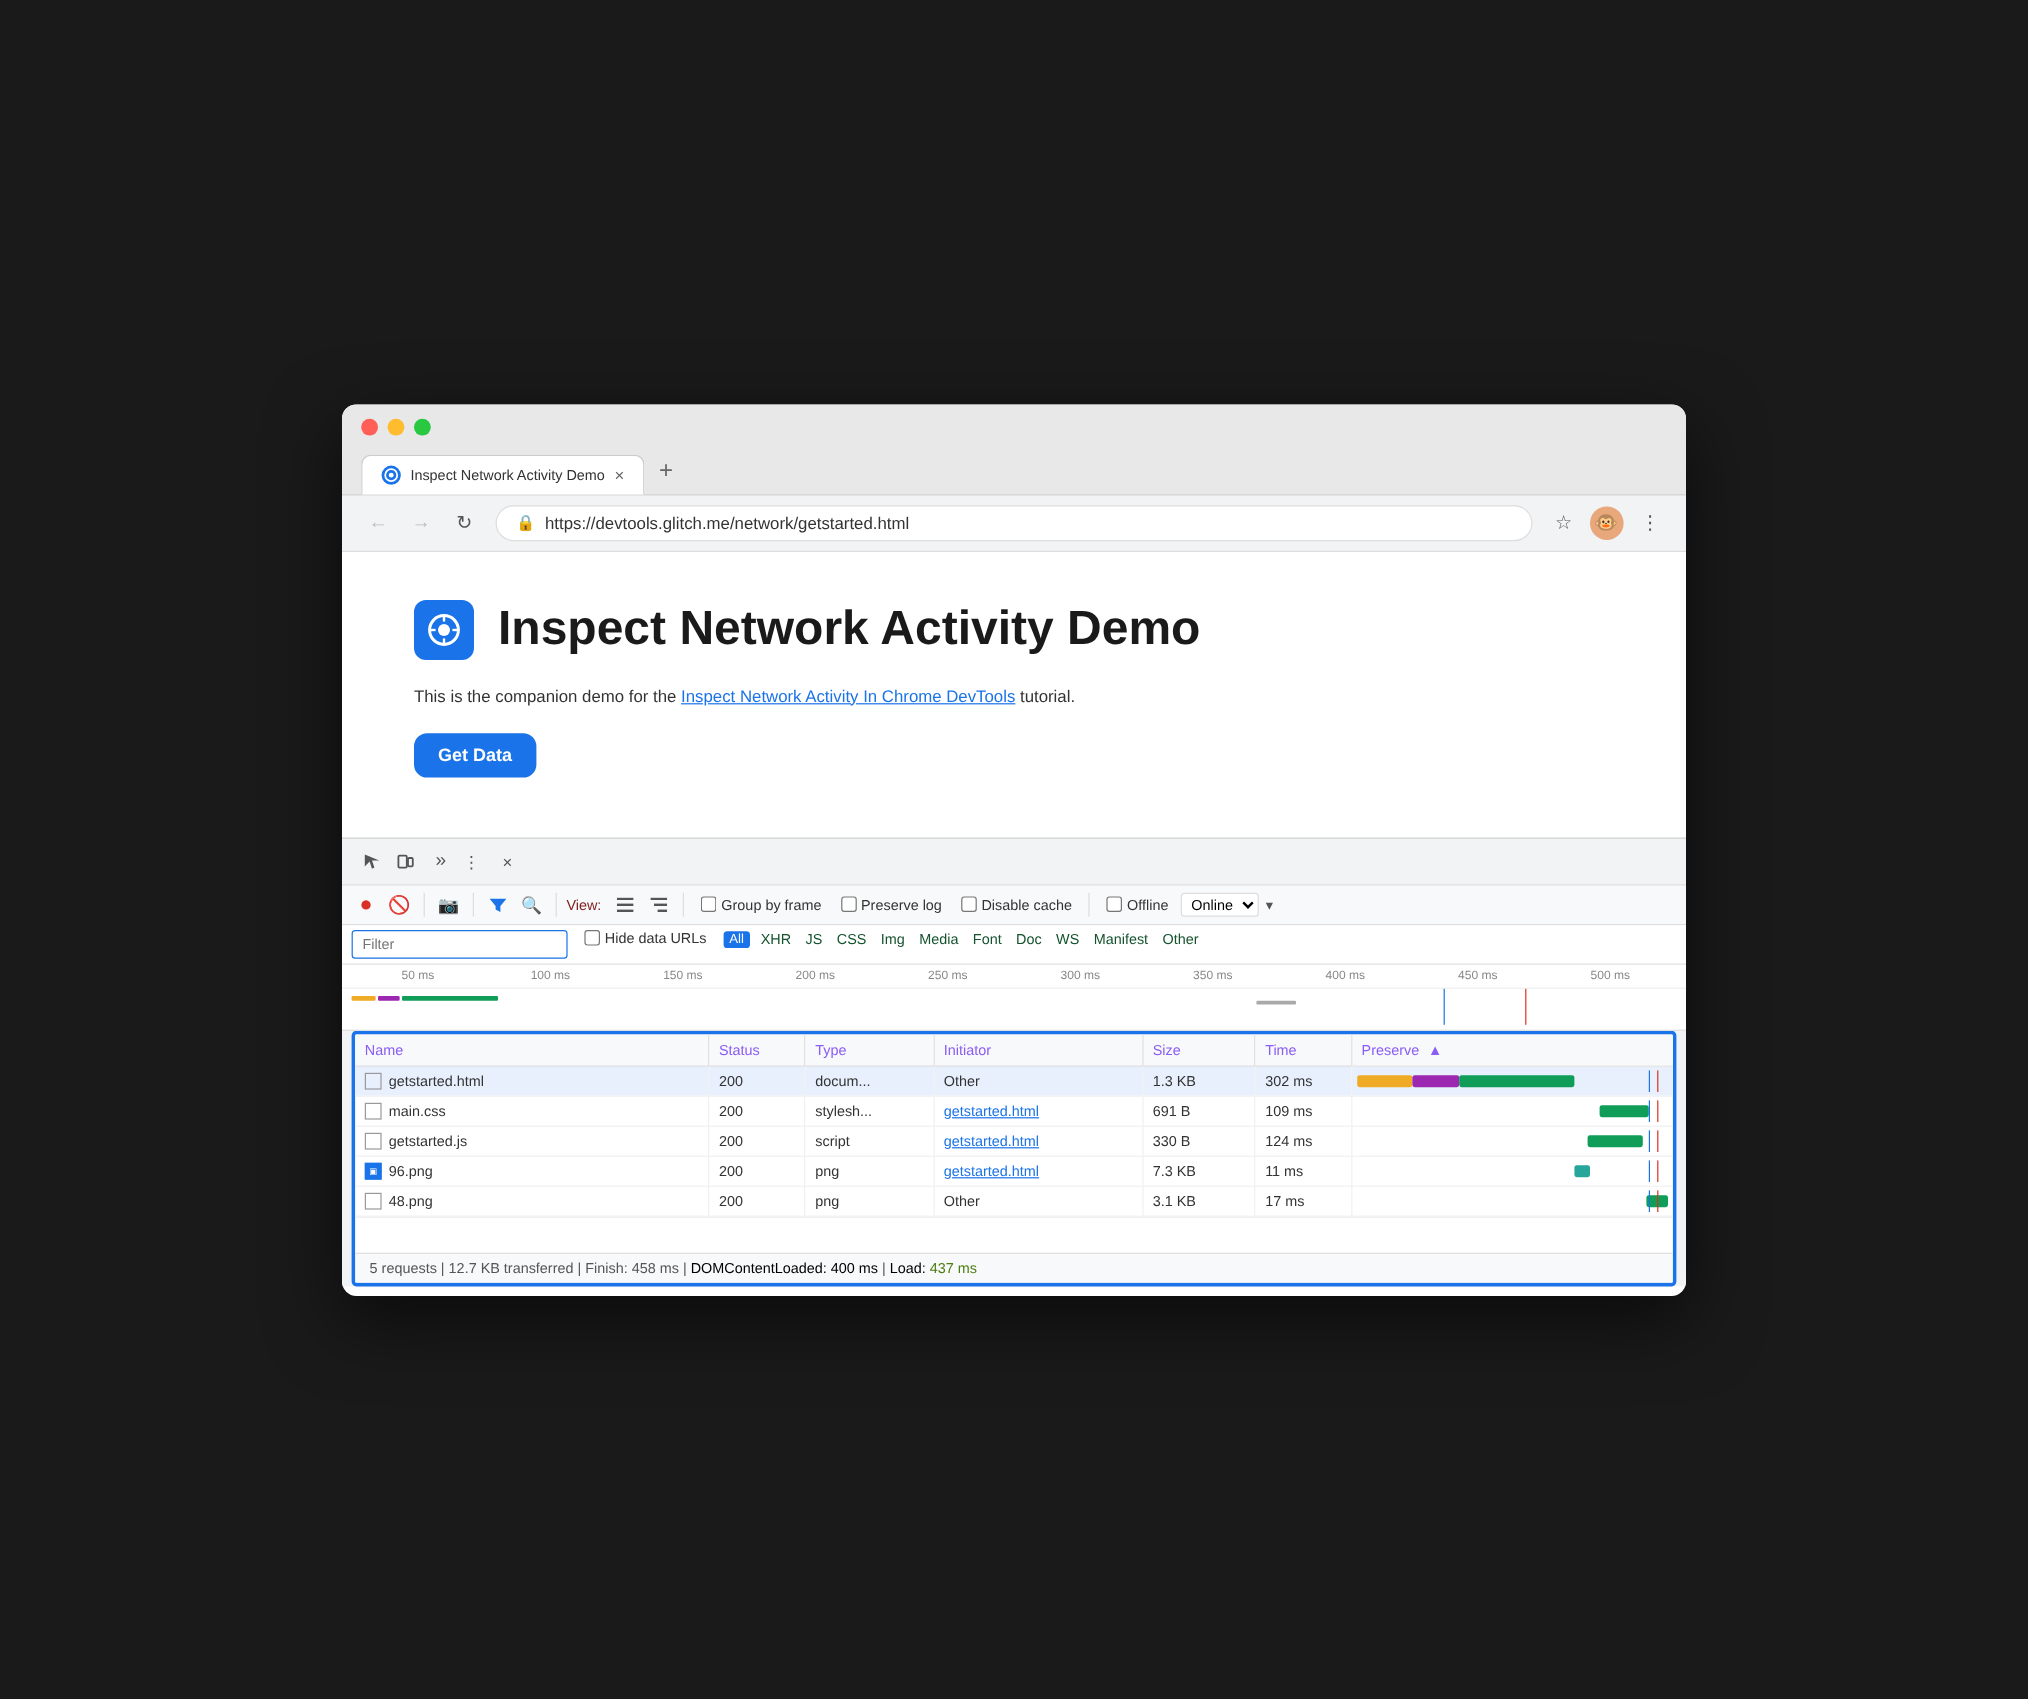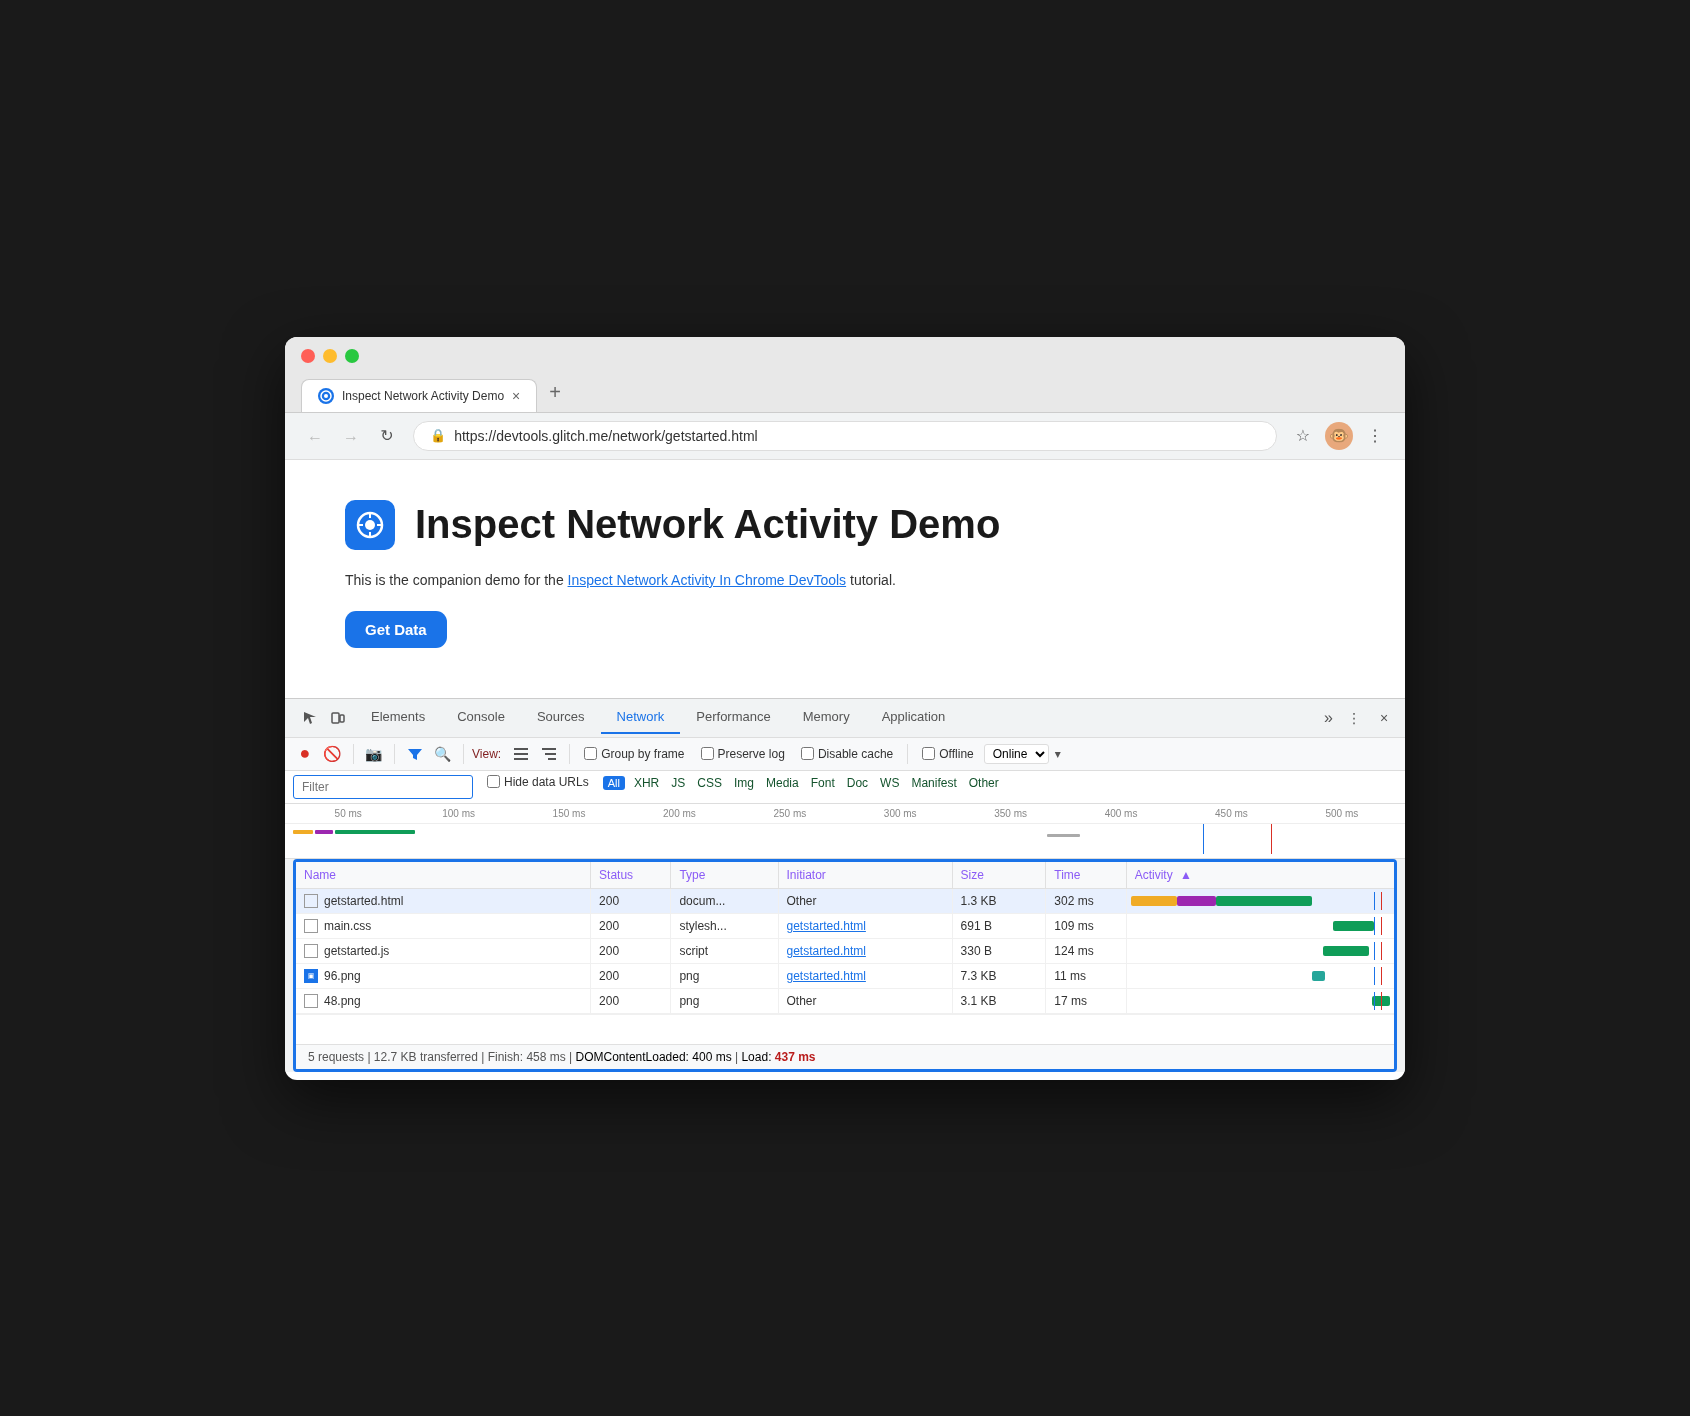--- a/index.html
+++ b/index.html
@@ -505,21 +505,21 @@
     
     .devtools-statusbar {
       background: #f8f9fa;
       border-top: 1px solid #e0e0e0;
       padding: 5px 12px;
       font-size: 12px;
       color: #555;
     }
 
     .status-link { color: #000000; }
-    .status-red { color: #b91c1c; font-weight: bold; }
+    .status-red { color: #4d7c0f; }
 
     
     .sort-arrow {
       display: inline-block;
       margin-left: 4px;
     }
 
     
     .tl-vis {
       position: relative;
@@ -604,43 +604,20 @@
         <div class="devtools-icon-btn">
           <svg width="16" height="16" viewBox="0 0 16 16" fill="#555">
             <path d="M2 2 L2 12 L6 8 L8 14 L10 13 L8 7 L14 7 Z" fill="#555"></path>
           </svg>
         </div>
         <div class="devtools-icon-btn">
           <svg width="16" height="16" viewBox="0 0 16 16" fill="none" stroke="#555" stroke-width="1.5">
             <rect x="2" y="3" width="7" height="10" rx="1"></rect>
             <rect x="10" y="5" width="4" height="7" rx="1"></rect>
           </svg>
-        </div>
-      </div>
-      <div class="devtools-tabs">
-        <div class="devtools-tab">
-          <span>Elements</span>
-        </div>
-        <div class="devtools-tab">
-          <span>Console</span>
-        </div>
-        <div class="devtools-tab">
-          <span>Sources</span>
-        </div>
-        <div class="devtools-tab active">
-          <span>Network</span>
-        </div>
-        <div class="devtools-tab">
-          <span>Performance</span>
-        </div>
-        <div class="devtools-tab">
-          <span>Memory</span>
-        </div>
-        <div class="devtools-tab">
-          <span>Application</span>
         </div>
       </div>
       <div class="devtools-more">»</div>
       <div class="devtools-header-right">
         <div class="devtools-icon-btn">⋮</div>
         <div class="devtools-icon-btn">×</div>
       </div>
     </div>
 
     <div class="devtools-toolbar">
@@ -748,21 +725,21 @@
       <table class="requests-table">
         <thead>
           <tr>
             <th style="width:220px;">Name</th>
             <th style="width:60px;">Status</th>
             <th style="width:80px;">Type</th>
             <th style="width:130px;">Initiator</th>
             <th style="width:70px;">Size</th>
             <th style="width:60px;">Time</th>
             <th style="width:200px;">
-              <span>Activity</span>
+              <span>Preserve</span>
               <span class="sort-arrow">▲</span>
             </th>
           </tr>
         </thead>
         <tbody>
 
           <tr class="selected">
             <td>
               <div class="file-cell">
                 <span class="file-icon"></span>

